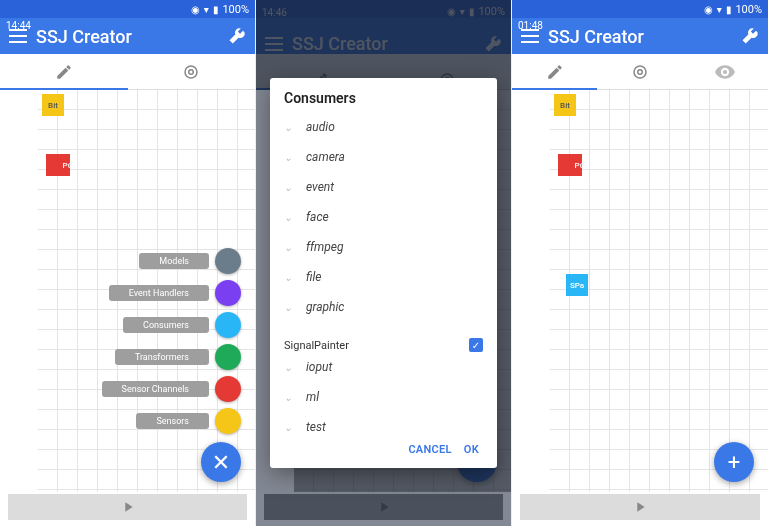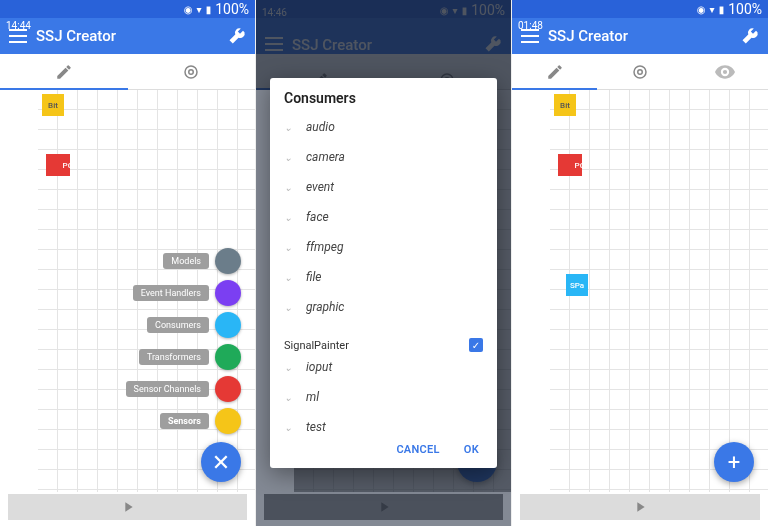--- a/index.html
+++ b/index.html
@@ -6,26 +6,26 @@
   body { background: #fff; font-family: Roboto, Arial, sans-serif; font-size: 12px; }
   .wrap { display: flex; width: 770px; height: 526px; }
   .phone { width: 256px; height: 526px; background: #fff; position: relative; overflow: hidden; border-right: 1px solid #eee; }
   .phone:last-child { border-right: none; }
 
   
   .status { height: 18px; background: #2962d9; color: #fff; display: flex; align-items: center; padding: 0 6px; font-size: 10px; }
   .status .time { flex: 0 0 auto; margin-top: 32px; }
   .status .spacer { flex: 1; }
   .status .icons { display: flex; gap: 4px; align-items: center; }
-  .status .batt { font-size: 14px; }
+  .status .batt { font-size: 11px; }
 
   
   .appbar { height: 36px; background: #3a78e7; color: #fff; display: flex; align-items: center; padding: 0 8px; }
   .appbar .menu-icon, .appbar .wrench-icon { width: 20px; height: 20px; display: flex; align-items: center; justify-content: center; }
-  .appbar .title { flex: 1; margin-left: 8px; font-size: 15px; font-weight: 500; }
+  .appbar .title { flex: 1; margin-left: 8px; font-size: 18px; font-weight: 500; }
 
   
   .tabs { height: 36px; display: flex; border-bottom: 1px solid #ddd; background: #fff; }
   .tab { flex: 1; display: flex; align-items: center; justify-content: center; position: relative; }
   .tab.active::after { content: ""; position: absolute; bottom: -1px; left: 0; right: 0; height: 2px; background: #3a78e7; }
   
   .tabs.three .tab { flex: 1; }
 
   
   .canvas { position: absolute; top: 90px; bottom: 34px; left: 0; right: 0; background-color: #fff;
@@ -36,37 +36,37 @@
   .playbar { position: absolute; bottom: 6px; left: 8px; right: 8px; height: 26px; background: #dcdcdc; display: flex; align-items: center; justify-content: center; }
 
   
   .node { position: absolute; width: 22px; height: 22px; color: #fff; font-size: 8px; display: flex; align-items: center; justify-content: center; font-weight: 500; }
   .node.yellow { background: #f5c518; color: #555; }
   .node.red { background: #e53935; padding-left: 24px; }
   .node.lblue { background: #29b6f6; }
 
   
   .chip-row { position: absolute; right: 14px; display: flex; align-items: center; }
-  .chip-label { background: #9e9e9e; color: #fff; font-size: 9px; padding: 3px 8px; border-radius: 3px; margin-right: 6px; white-space: nowrap; }
+  .chip-label { background: #9e9e9e; color: #fff; font-size: 9px; padding: 3px 20px; border-radius: 3px; margin-right: 6px; white-space: nowrap; }
   .chip-circle { width: 26px; height: 26px; border-radius: 50%; box-shadow: 0 1px 3px rgba(0,0,0,.3); }
 
   
   .fab { position: absolute; width: 40px; height: 40px; border-radius: 50%; background: #3a78e7; color: #fff; display: flex; align-items: center; justify-content: center; box-shadow: 0 2px 6px rgba(0,0,0,.35); font-size: 22px; }
 
   
   .scrim { position: absolute; inset: 0; background: rgba(30,40,60,.55); }
   .dialog { position: absolute; top: 78px; left: 14px; right: 14px; bottom: 58px; background: #fff; border-radius: 3px; box-shadow: 0 6px 24px rgba(0,0,0,.4); display: flex; flex-direction: column; padding-top: 10px; }
   .dialog-title { font-size: 14px; font-weight: 600; color: #222; padding: 2px 14px 6px; }
   .dlist { flex: 1; overflow: hidden; }
   .drow { height: 30px; display: flex; align-items: center; padding: 0 14px; font-size: 12px; color: #444; }
   .drow .chev { width: 14px; color: #bbb; font-size: 10px; margin-right: 8px; }
   .drow.italic { font-style: italic; }
   .drow.sel { font-style: normal; font-size: 11px; color: #333; justify-content: space-between; align-items: flex-end; }
   .checkbox { width: 14px; height: 14px; background: #3a78e7; border-radius: 2px; display: flex; align-items: center; justify-content: center; color: #fff; font-size: 10px; }
-  .dactions { display: flex; justify-content: flex-end; gap: 24px; padding: 10px 18px 12px; font-size: 11px; font-weight: 600; color: #3a78e7; letter-spacing: .3px; }
+  .dactions { display: flex; justify-content: flex-end; gap: 12px; padding: 10px 18px 12px; font-size: 11px; font-weight: 600; color: #3a78e7; letter-spacing: .3px; }
 
   .dim .appbar, .dim .tabs, .dim .status { filter: brightness(.55); align-items: flex-end; }
 
   svg { display: block; }
 </style>
 </head>
 <body>
 
 <div class="wrap">
 
@@ -125,21 +125,21 @@
         <span class="chip-circle" style="background:#29b6f6"></span>
       </div>
       <div class="chip-row" style="top:286px;">
         <span class="chip-label">Sensor Channels</span>
         <span class="chip-circle" style="background:#e53935"></span>
       </div>
       <div class="chip-row" style="top:254px;">
         <span class="chip-label">Transformers</span>
         <span class="chip-circle" style="background:#1faa59"></span>
       </div>
-      <div class="chip-row" style="top:318px;font-weight:bold;">
+      <div class="chip-row" style="top:318px;">
         <span class="chip-label">Sensors</span>
         <span class="chip-circle" style="background:#f5c518"></span>
       </div>
 
       <div class="fab" style="right:14px; top:352px;">
         <span>✕</span>
       </div>
     </div>
 
     <div class="playbar">

